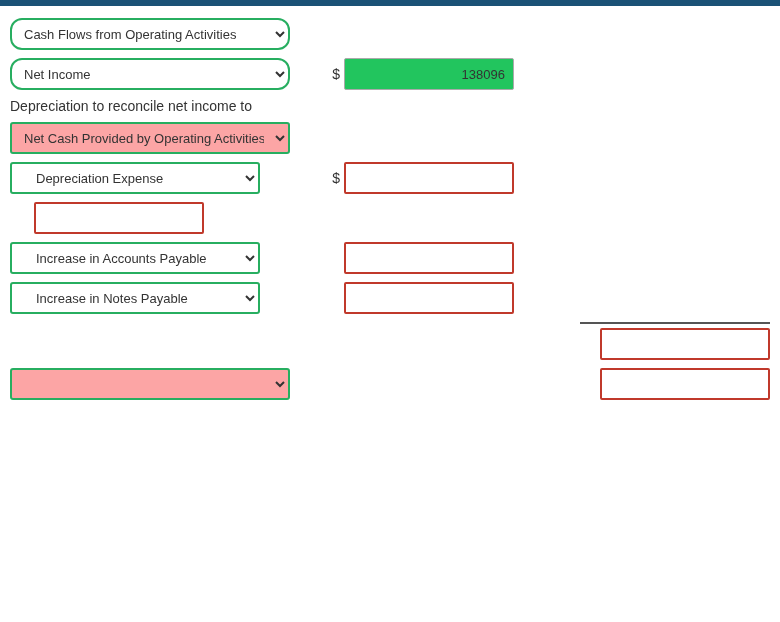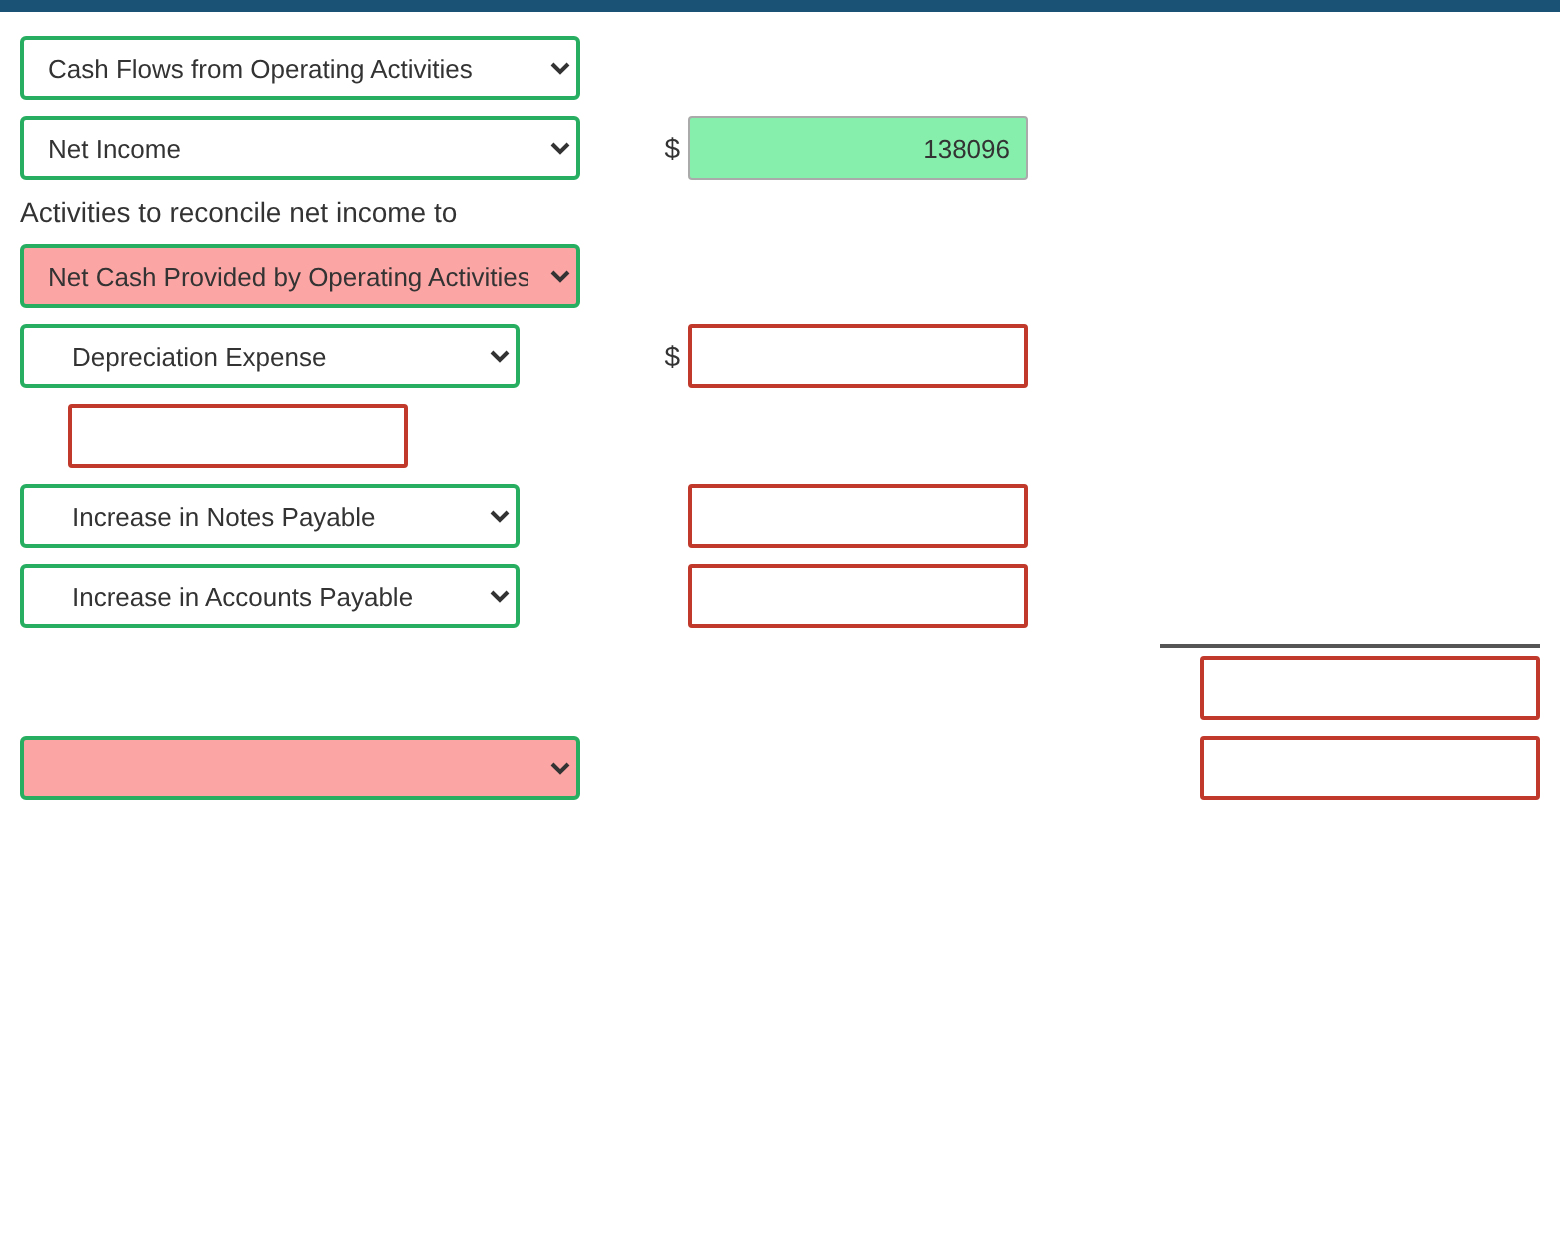--- a/index.html
+++ b/index.html
@@ -54,20 +54,21 @@
       padding: 4px 8px;
       font-size: 13px;
       color: #333;
       appearance: auto;
       cursor: pointer;
       height: 32px;
     }
 
     select.field-select-wide {
       width: 280px;
+      border-radius: 12px;
     }
 
     select.field-select-medium {
       width: 250px;
       padding-left: 20px;
     }
 
     select.field-select-gray {
       border: 2px solid #27ae60;
       background-color: #fca5a5;
@@ -95,21 +96,21 @@
 
     input.value-input-readonly {
       border: 1px solid #aaa;
       border-radius: 2px;
       height: 32px;
       padding: 4px 8px;
       font-size: 13px;
       color: #333;
       width: 170px;
       text-align: right;
-      background-color: #86efac;
+      background-color: #22c55e;
     }
 
     input.value-input-total {
       border: 2px solid #c0392b;
       border-radius: 2px;
       height: 32px;
       padding: 4px 8px;
       font-size: 13px;
       color: #333;
       width: 170px;
@@ -151,21 +152,21 @@
   <div class="row">
     <div class="row-label-area">
       <select class="field-select field-select-wide">
         <option>Net Income</option>
       </select>
     </div>
     <span class="row-dollar">$</span>
     <input class="value-input-readonly" type="text" value="138096" readonly="" style="">
   </div>
 
-  <div class="adjustment-text">Activities to reconcile net income to</div>
+  <div class="adjustment-text">Depreciation to reconcile net income to</div>
 
   <div class="row">
     <div class="row-label-area">
       <select class="field-select field-select-gray">
         <option>Net Cash Provided by Operating Activities</option>
       </select>
     </div>
   </div>
 
   <div class="row">
@@ -180,31 +181,31 @@
 
   <div class="row">
     <span class="row-dollar"></span>
     <input class="value-input" type="text" value="" style="">
   </div>
 
 
   <div class="row">
     <div class="row-label-area">
       <select class="field-select field-select-medium">
+        <option>Increase in Accounts Payable</option>
+      </select>
+    </div>
+    <span class="row-dollar"></span>
+    <input class="value-input" type="text" value="" style="">
+  </div>
+
+  <div class="row">
+    <div class="row-label-area">
+      <select class="field-select field-select-medium">
         <option>Increase in Notes Payable</option>
-      </select>
-    </div>
-    <span class="row-dollar"></span>
-    <input class="value-input" type="text" value="" style="">
-  </div>
-
-  <div class="row">
-    <div class="row-label-area">
-      <select class="field-select field-select-medium">
-        <option>Increase in Accounts Payable</option>
       </select>
     </div>
     <span class="row-dollar"></span>
     <input class="value-input" type="text" value="" style="">
   </div>
 
 
   <div style="display:flex; align-items:center; margin-bottom: 6px; margin-top: 4px;">
     <div style="width:360px; flex-shrink:0;"></div>
     <div style="flex:1; display:flex; flex-direction:column; align-items:flex-end;">

